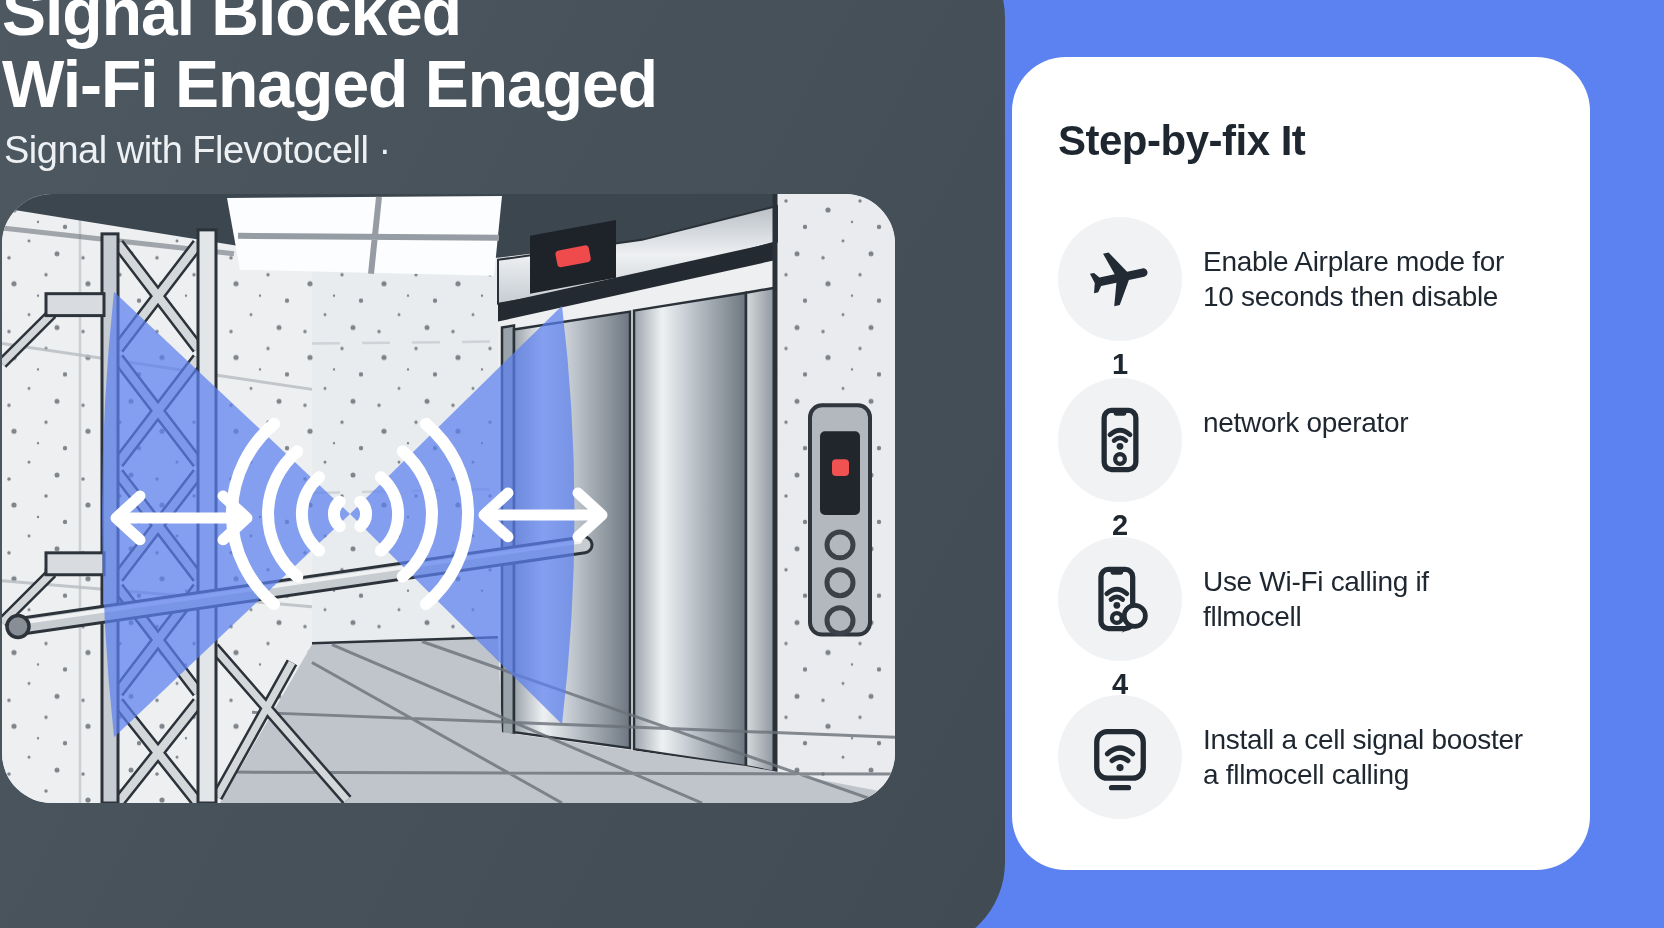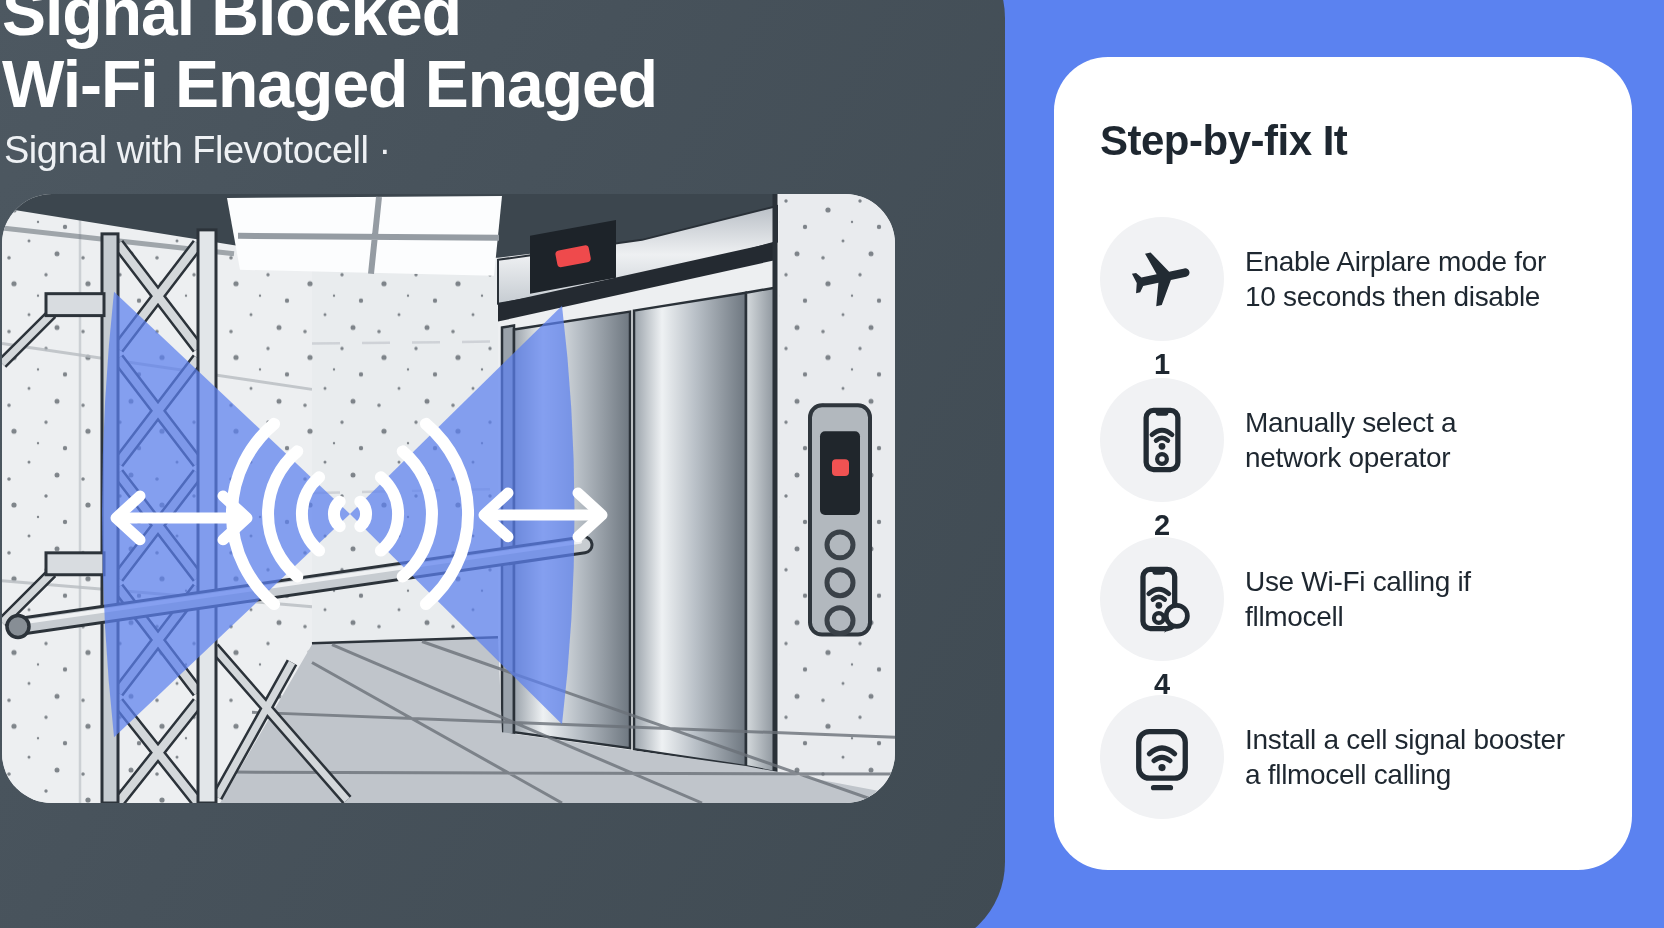--- a/index.html
+++ b/index.html
@@ -14,21 +14,21 @@
   
   .dark-panel{left:-70px;top:-70px;width:1075px;height:1020px;border-radius:88px;
     background:linear-gradient(118deg,#4e5962 0%,var(--panel-dark) 45%,#404b53 100%);}
   .headline{left:72px;color:var(--title-light);font-weight:bold;font-size:66px;line-height:72px;letter-spacing:-1px;white-space:nowrap;}
   .h-line1{top:46px;}
   .h-line2{top:118px;}
   .subhead{left:74px;top:196px;color:#eef1f4;font-weight:500;font-size:38px;line-height:48px;letter-spacing:-0.5px;white-space:nowrap;}
   .scene-box{left:72px;top:264px;width:893px;height:609px;border-radius:50px;overflow:hidden;background:#edeff1;}
   .scene-box svg{display:block;width:100%;height:100%;}
   
-  .card{left:1012px;top:57px;width:578px;height:813px;border-radius:54px;background:var(--card-bg);margin-left:42px;}
+  .card{left:1012px;top:57px;width:578px;height:813px;border-radius:54px;background:var(--card-bg);}
   .card-title{left:46px;top:60px;font-size:42px;font-weight:bold;color:var(--text-dark);letter-spacing:-0.5px;white-space:nowrap;}
   .step-circle{left:46px;width:124px;height:124px;border-radius:50%;background:var(--circle-bg);
     display:flex;align-items:center;justify-content:center;}
   .c1{top:160px;}.c2{top:321px;}.c3{top:480px;}.c4{top:638px;}
   .step-num{left:46px;width:124px;text-align:center;font-size:29px;font-weight:bold;color:var(--text-dark);line-height:30px;}
   .n1{top:292px;}.n2{top:453px;}.n3{top:612px;}
   .step-text{left:191px;width:370px;font-size:28px;font-weight:normal;color:var(--text-dark);line-height:35px;letter-spacing:-0.3px;}
   .t1{top:187px;}.t2{top:348px;}.t3{top:507px;}.t4{top:665px;}
   .step-text span{display:block;}
 </style>
@@ -197,21 +197,20 @@
         <rect x="20" y="7" width="30" height="56" rx="7" stroke-width="5"></rect>
         <rect x="29" y="7" width="12" height="5" rx="2" fill="var(--icon-dark,#222b33)" stroke="none"></rect>
         <path d="M25.5,30 Q35,21.5 44.5,30" stroke-width="4.5"></path>
         <path d="M29.5,35.5 Q35,30.5 40.5,35.5" stroke-width="4.5"></path>
         <circle cx="35" cy="41" r="3.2" fill="var(--icon-dark,#222b33)" stroke="none"></circle>
         <circle cx="35" cy="53" r="4.6" stroke-width="4"></circle>
       </g>
     </svg>
   </div>
   <div class="abs step-text t2">
-    <span>Manually select a</span>
     <span>network operator</span>
   </div>
   <div class="abs step-num n2">2</div>
 
   <div class="abs step-circle c3">
     <svg viewBox="0 0 70 70" width="74" height="74">
       <g stroke="var(--icon-dark,#222b33)" fill="none" stroke-linecap="round">
         <rect x="17" y="7" width="30" height="56" rx="7" stroke-width="5"></rect>
         <rect x="26" y="7" width="12" height="5" rx="2" fill="var(--icon-dark,#222b33)" stroke="none"></rect>
         <path d="M22.5,30 Q32,21.5 41.5,30" stroke-width="4.5"></path>

